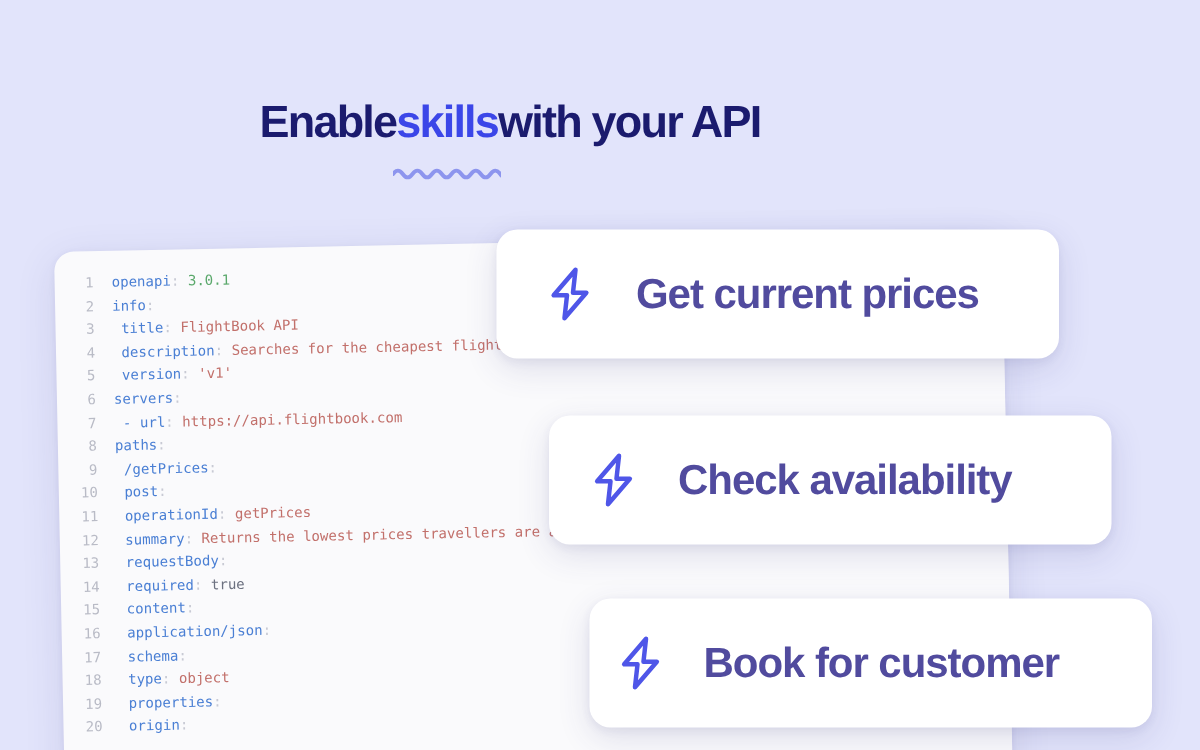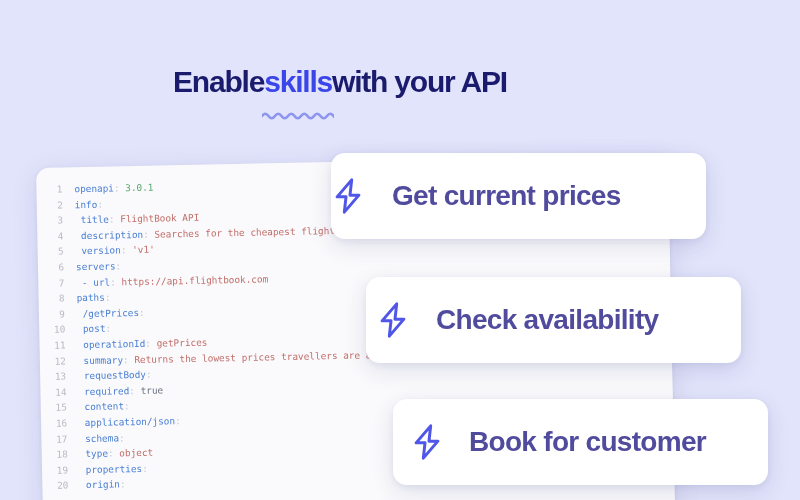--- a/index.html
+++ b/index.html
@@ -141,27 +141,28 @@
     font-size: 28px;
     font-weight: bold;
     color: #514B9E;
     letter-spacing: -0.7px;
     white-space: nowrap;
   }
 
   #card-1 {
     left: 331px;  top: 153px;
     width: 375px; height: 86px;
+    padding-left: 32px;
   }
   #card-1 .card-label { margin-left: 27px; }
 
   #card-2 {
     left: 366px;  top: 277px;
     width: 375px; height: 86px;
-    padding-left: 10px;
+    padding-left: 26px;
   }
   #card-2 .card-label { margin-left: 26px; }
 
   #card-3 {
     left: 393px;  top: 399px;
     width: 375px; height: 86px;
     padding-left: 17px;
   }
   #card-3 .card-label { margin-left: 25px; }
 </style>

